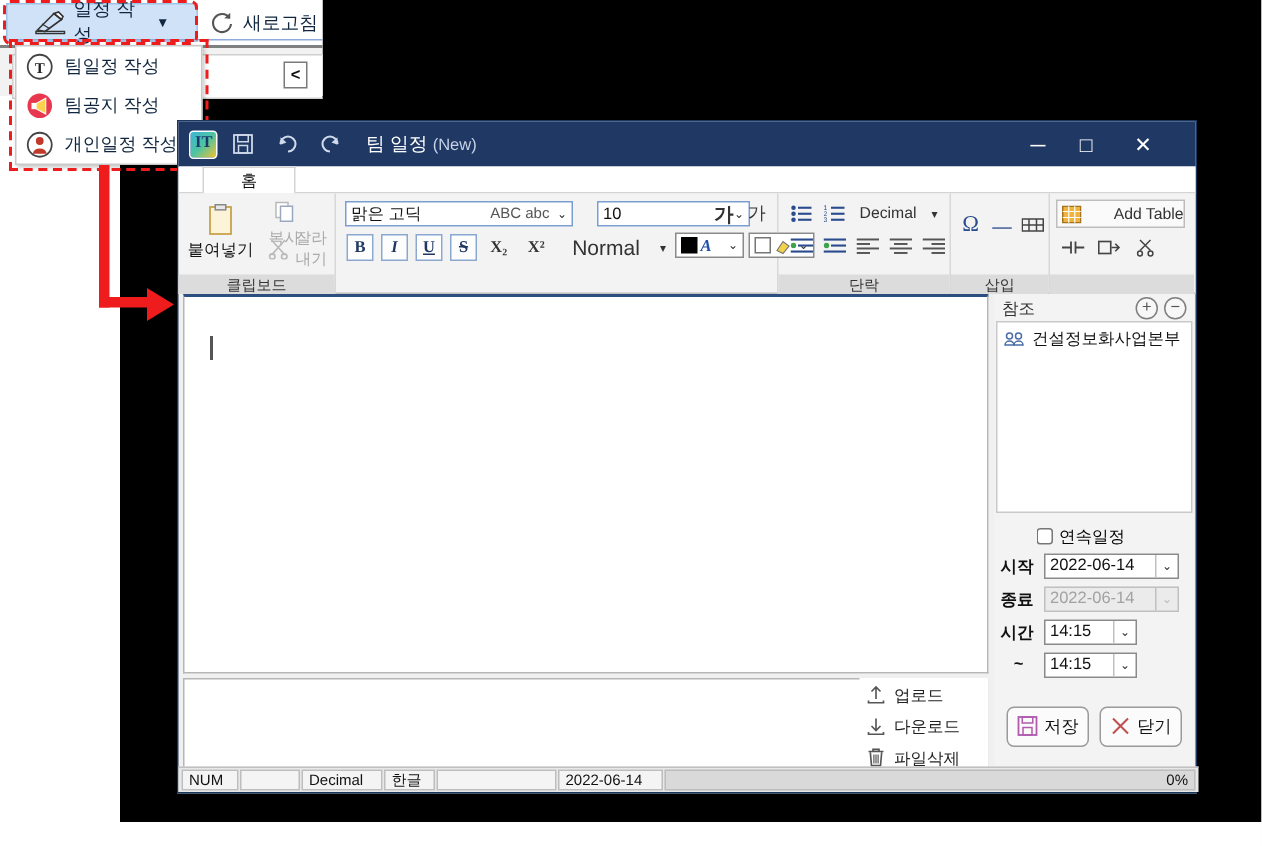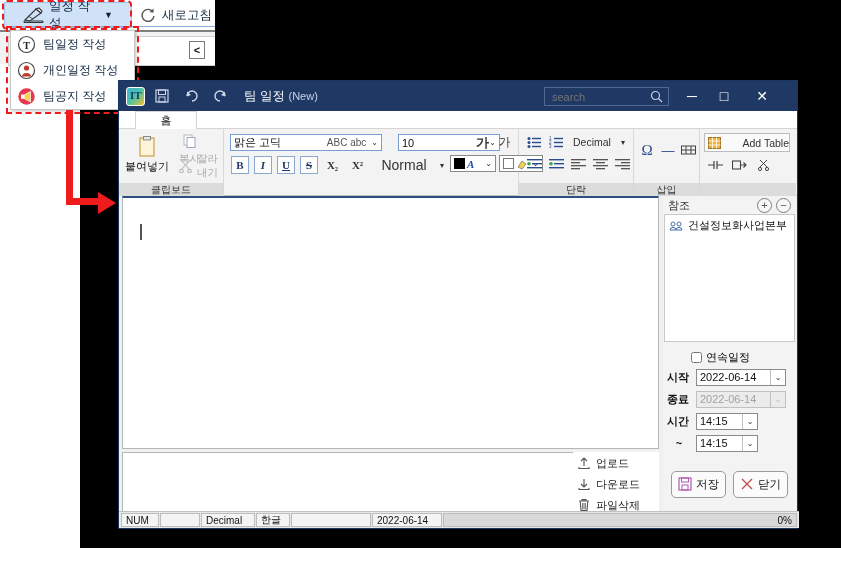--- a/index.html
+++ b/index.html
@@ -318,37 +318,37 @@
         <svg width="19" height="19" viewBox="0 0 19 19">
           <circle cx="9.5" cy="9.5" r="8" fill="#fff" stroke="#444" stroke-width="1.2"></circle>
           <text x="9.5" y="13.5" font-size="10" text-anchor="middle" fill="#222" font-family="Liberation Serif, serif" font-weight="bold">T</text>
         </svg>
       </span>
       <span>팀일정 작성</span>
     </div>
     <div class="menu-item">
       <span class="mi-icon">
         <svg width="19" height="19" viewBox="0 0 19 19">
+          <circle cx="9.5" cy="9.5" r="8.2" fill="#e8384f"></circle>
+          <path d="M13.5 4.5 L7 8 L7 11.5 L13.5 15 Z" fill="#ffd24d" stroke="#fff" stroke-width="0.7"></path>
+          <rect x="4" y="7.6" width="3.2" height="4.2" fill="#ffffff"></rect>
+        </svg>
+      </span>
+      <span>팀공지 작성</span>
+    </div>
+    <div class="menu-item">
+      <span class="mi-icon">
+        <svg width="19" height="19" viewBox="0 0 19 19">
           <circle cx="9.5" cy="9.5" r="8" fill="#fff" stroke="#444" stroke-width="1.2"></circle>
           <circle cx="9.5" cy="7" r="2.6" fill="#c0392b"></circle>
           <path d="M4.8 15.5 a4.8 4.3 0 0 1 9.4 0 Z" fill="#c0392b"></path>
         </svg>
       </span>
       <span>개인일정 작성</span>
     </div>
-    <div class="menu-item">
-      <span class="mi-icon">
-        <svg width="19" height="19" viewBox="0 0 19 19">
-          <circle cx="9.5" cy="9.5" r="8.2" fill="#e8384f"></circle>
-          <path d="M13.5 4.5 L7 8 L7 11.5 L13.5 15 Z" fill="#ffd24d" stroke="#fff" stroke-width="0.7"></path>
-          <rect x="4" y="7.6" width="3.2" height="4.2" fill="#ffffff"></rect>
-        </svg>
-      </span>
-      <span>팀공지 작성</span>
-    </div>
   </div>
 
   <div class="dashed-box"></div>
   <div class="dashed-box2"></div>
 
   <div class="arrow-v"></div>
   <div class="arrow-h"></div>
   <div class="arrow-head"></div>
 
   <div class="win">
@@ -372,29 +372,20 @@
       </div>
       <div class="tb-icon">
         <svg width="15" height="14" viewBox="0 0 15 14">
           <path d="M12 7 A5 5 0 1 0 7 12" fill="none" stroke="#cfd9ea" stroke-width="1.4"></path>
           <path d="M12 2.5 L12 7.5 L8 6 Z" fill="#cfd9ea"></path>
         </svg>
       </div>
       <div class="win-title">
         <span>팀 일정</span>
         <small>(New)</small>
-      </div>
-      <div class="search-box">
-        <input type="text" placeholder="search" style="">
-        <span class="search-ico">
-          <svg width="13" height="13" viewBox="0 0 13 13">
-            <circle cx="5.5" cy="5.5" r="4" fill="none" stroke="#c5cfe2" stroke-width="1.2"></circle>
-            <path d="M8.5 8.5 L12 12" stroke="#c5cfe2" stroke-width="1.3"></path>
-          </svg>
-        </span>
       </div>
       <div class="wbtn wb-min">
         <span>─</span>
       </div>
       <div class="wbtn wb-max">
         <span>□</span>
       </div>
       <div class="wbtn wb-close">
         <span>✕</span>
       </div>

